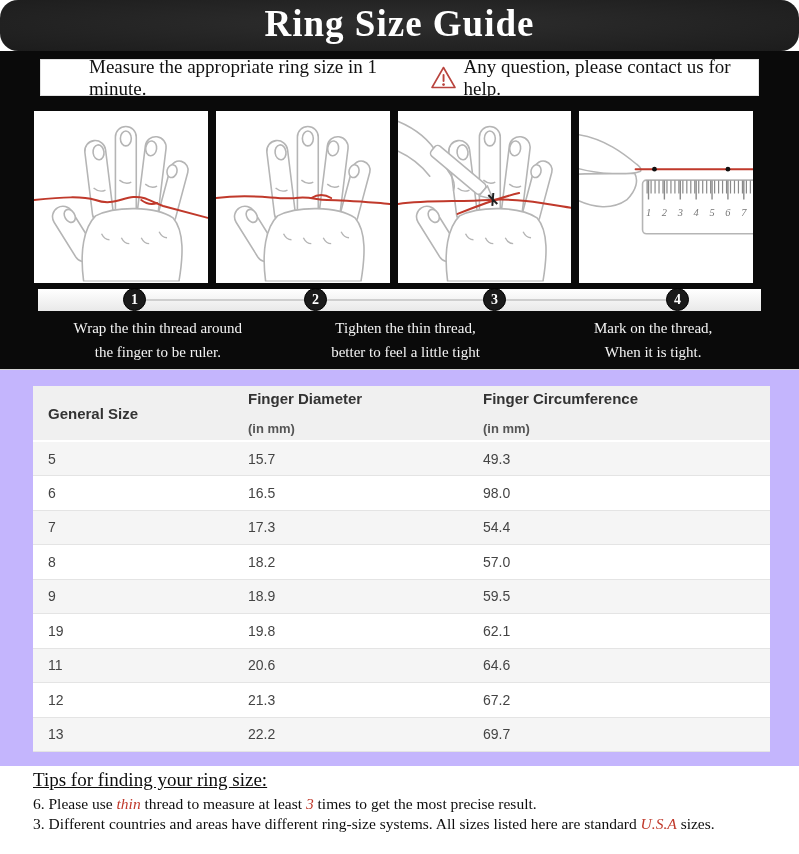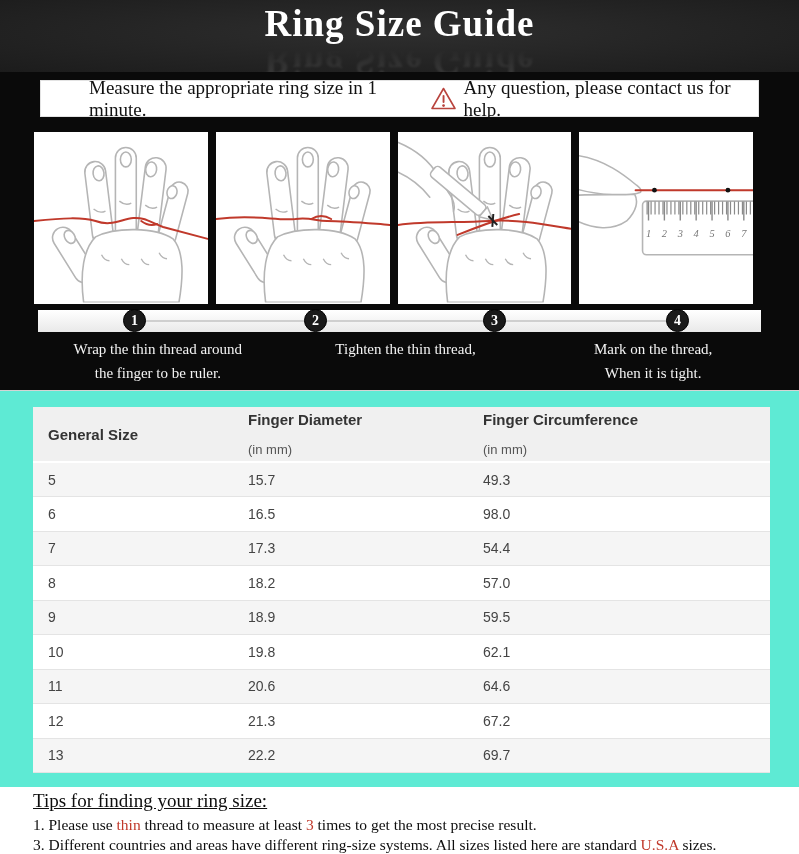--- a/index.html
+++ b/index.html
@@ -5,22 +5,22 @@
   :root{
     --accent-red:#c0392b; --dark-bg:#0a0a0a; --header-bg:#242424;
     --table-header-bg:#f0f0f0; --row-alt-bg:#f5f5f5;
   }
   *{margin:0;padding:0;box-sizing:border-box;}
   body{width:799px;height:854px;overflow:hidden;background:#fff;
        font-family:"Liberation Serif", serif;}
   .page{width:799px;height:854px;position:relative;}
 
   
-  .header{height:72px;background:radial-gradient(ellipse at 50% 45%, #2e2e2e 0%, var(--header-bg) 55%, #1c1c1c 100%);
-          position:relative;overflow:hidden;}
+  .header{height:51px;background:radial-gradient(ellipse at 50% 45%, #2e2e2e 0%, var(--header-bg) 55%, #1c1c1c 100%);
+          position:relative;overflow:hidden;border-radius:18px;}
   .title{position:absolute;top:4px;left:0;right:0;text-align:center;color:#fff;
          font-size:37px;font-weight:bold;letter-spacing:1px;line-height:1.1;}
   .title-reflect{position:absolute;top:40px;left:0;right:0;text-align:center;color:#bbb;
          font-size:37px;font-weight:bold;letter-spacing:1px;line-height:1.1;
          transform:scaleY(-1);opacity:.22;filter:blur(1px);
          -webkit-mask-image:linear-gradient(to bottom, rgba(0,0,0,.9), transparent 75%);
          mask-image:linear-gradient(to bottom, rgba(0,0,0,.9), transparent 75%);}
 
   
   .dark{height:318px;background:var(--dark-bg);padding-top:8px;}
@@ -45,38 +45,38 @@
               display:flex;align-items:center;justify-content:center;
               font-size:14px;font-weight:bold;}
   .stepcircle:nth-of-type(2){left:85px;} .stepcircle:nth-of-type(3){left:266px;}
   .stepcircle:nth-of-type(4){left:445px;} .stepcircle:nth-of-type(5){left:628px;}
 
   .steps-text{display:flex;gap:8px;padding:5px 26px 0 38px;}
   .caption{flex:1;color:#f4f4f4;font-size:15px;text-align:center;line-height:1.6;}
   .cap-line{white-space:nowrap;margin:0 -30px;}
 
   
-  .table-section{height:397px;background:#5eead4;border-top:1px solid #d4d4d4;
+  .table-section{height:397px;background:#c4b5fd;border-top:1px solid #d4d4d4;
                  padding:16px 29px 0 33px;font-family:"Liberation Sans", sans-serif;}
   table{width:737px;border-collapse:collapse;table-layout:fixed;}
   col.c1{width:200px;} col.c2{width:235px;} col.c3{width:302px;}
   thead th{background:var(--table-header-bg);height:55px;text-align:left;
            padding-left:15px;vertical-align:middle;color:#333;font-size:15px;}
-  .th-sub{display:block;font-weight:normal;font-size:13px;color:#555;margin-top:14px;}
+  .th-sub{display:block;font-weight:bold;font-size:13px;color:#555;margin-top:14px;}
   tbody td{height:34.5px;padding-left:15px;font-size:14px;color:#444;
            border-bottom:1px solid #e4e4e4;}
   tbody tr:nth-child(odd){background:var(--row-alt-bg);}
   tbody tr:nth-child(even){background:#fff;}
   tbody tr:first-child td{border-top:2px solid #fff;}
 
   
   .tips{padding:3px 18px 0 33px;color:#0e0e0e;}
   .tips-title{font-size:19px;margin-bottom:3px;text-decoration:underline;}
   .tip-line{font-size:15.5px;line-height:1.32;}
-  .tip-line .red{color:var(--accent-red);}
+  .tip-line .red{color:var(--accent-red);font-style:italic;}
 </style>
 </head>
 <body>
 
 <svg width="0" height="0" style="position:absolute">
   <symbol id="hand" viewBox="0 0 175 170">
     <g class="hand-lines">
       <rect x="28" y="92" width="21" height="62" rx="10.5" transform="rotate(-32 38 120)"></rect>
       <ellipse cx="36" cy="104" rx="5" ry="7" transform="rotate(-32 36 104)"></ellipse>
       <rect x="55" y="28" width="21" height="84" rx="10.5" transform="rotate(-7 65 70)"></rect>
@@ -188,20 +188,21 @@
       <div class="stepcircle">4</div>
     </div>
 
     <div class="steps-text">
       <div class="caption">
         <div class="cap-line">Wrap the thin thread around</div>
         <div class="cap-line">the finger to be ruler.</div>
       </div>
       <div class="caption">
         <div class="cap-line">Tighten the thin thread,</div>
+        <div class="cap-line">better to feel a little tight</div>
       </div>
       <div class="caption">
         <div class="cap-line">Mark on the thread,</div>
         <div class="cap-line">When it is tight.</div>
       </div>
     </div>
   </div>
 
   <div class="table-section">
     <table>
@@ -245,21 +246,21 @@
             <td>8</td>
             <td>18.2</td>
             <td>57.0</td>
           </tr>
           <tr>
             <td>9</td>
             <td>18.9</td>
             <td>59.5</td>
           </tr>
           <tr>
-            <td>10</td>
+            <td>19</td>
             <td>19.8</td>
             <td>62.1</td>
           </tr>
           <tr>
             <td>11</td>
             <td>20.6</td>
             <td>64.6</td>
           </tr>
           <tr>
             <td>12</td>
@@ -270,17 +271,17 @@
             <td>13</td>
             <td>22.2</td>
             <td>69.7</td>
           </tr>
         </tbody>
     </table>
   </div>
 
   <div class="tips">
     <div class="tips-title">Tips for finding your ring size:</div>
-    <div class="tip-line"><span>1. Please use </span><span class="red">thin</span><span> thread to measure at least </span><span class="red">3</span><span> times to get the most precise result.</span></div>
+    <div class="tip-line"><span>6. Please use </span><span class="red">thin</span><span> thread to measure at least </span><span class="red">3</span><span> times to get the most precise result.</span></div>
     <div class="tip-line"><span>3. Different countries and areas have different ring-size systems. All sizes listed here are standard </span><span class="red">U.S.A</span><span> sizes.</span></div>
   </div>
 
 </div>
 
 </body></html>

